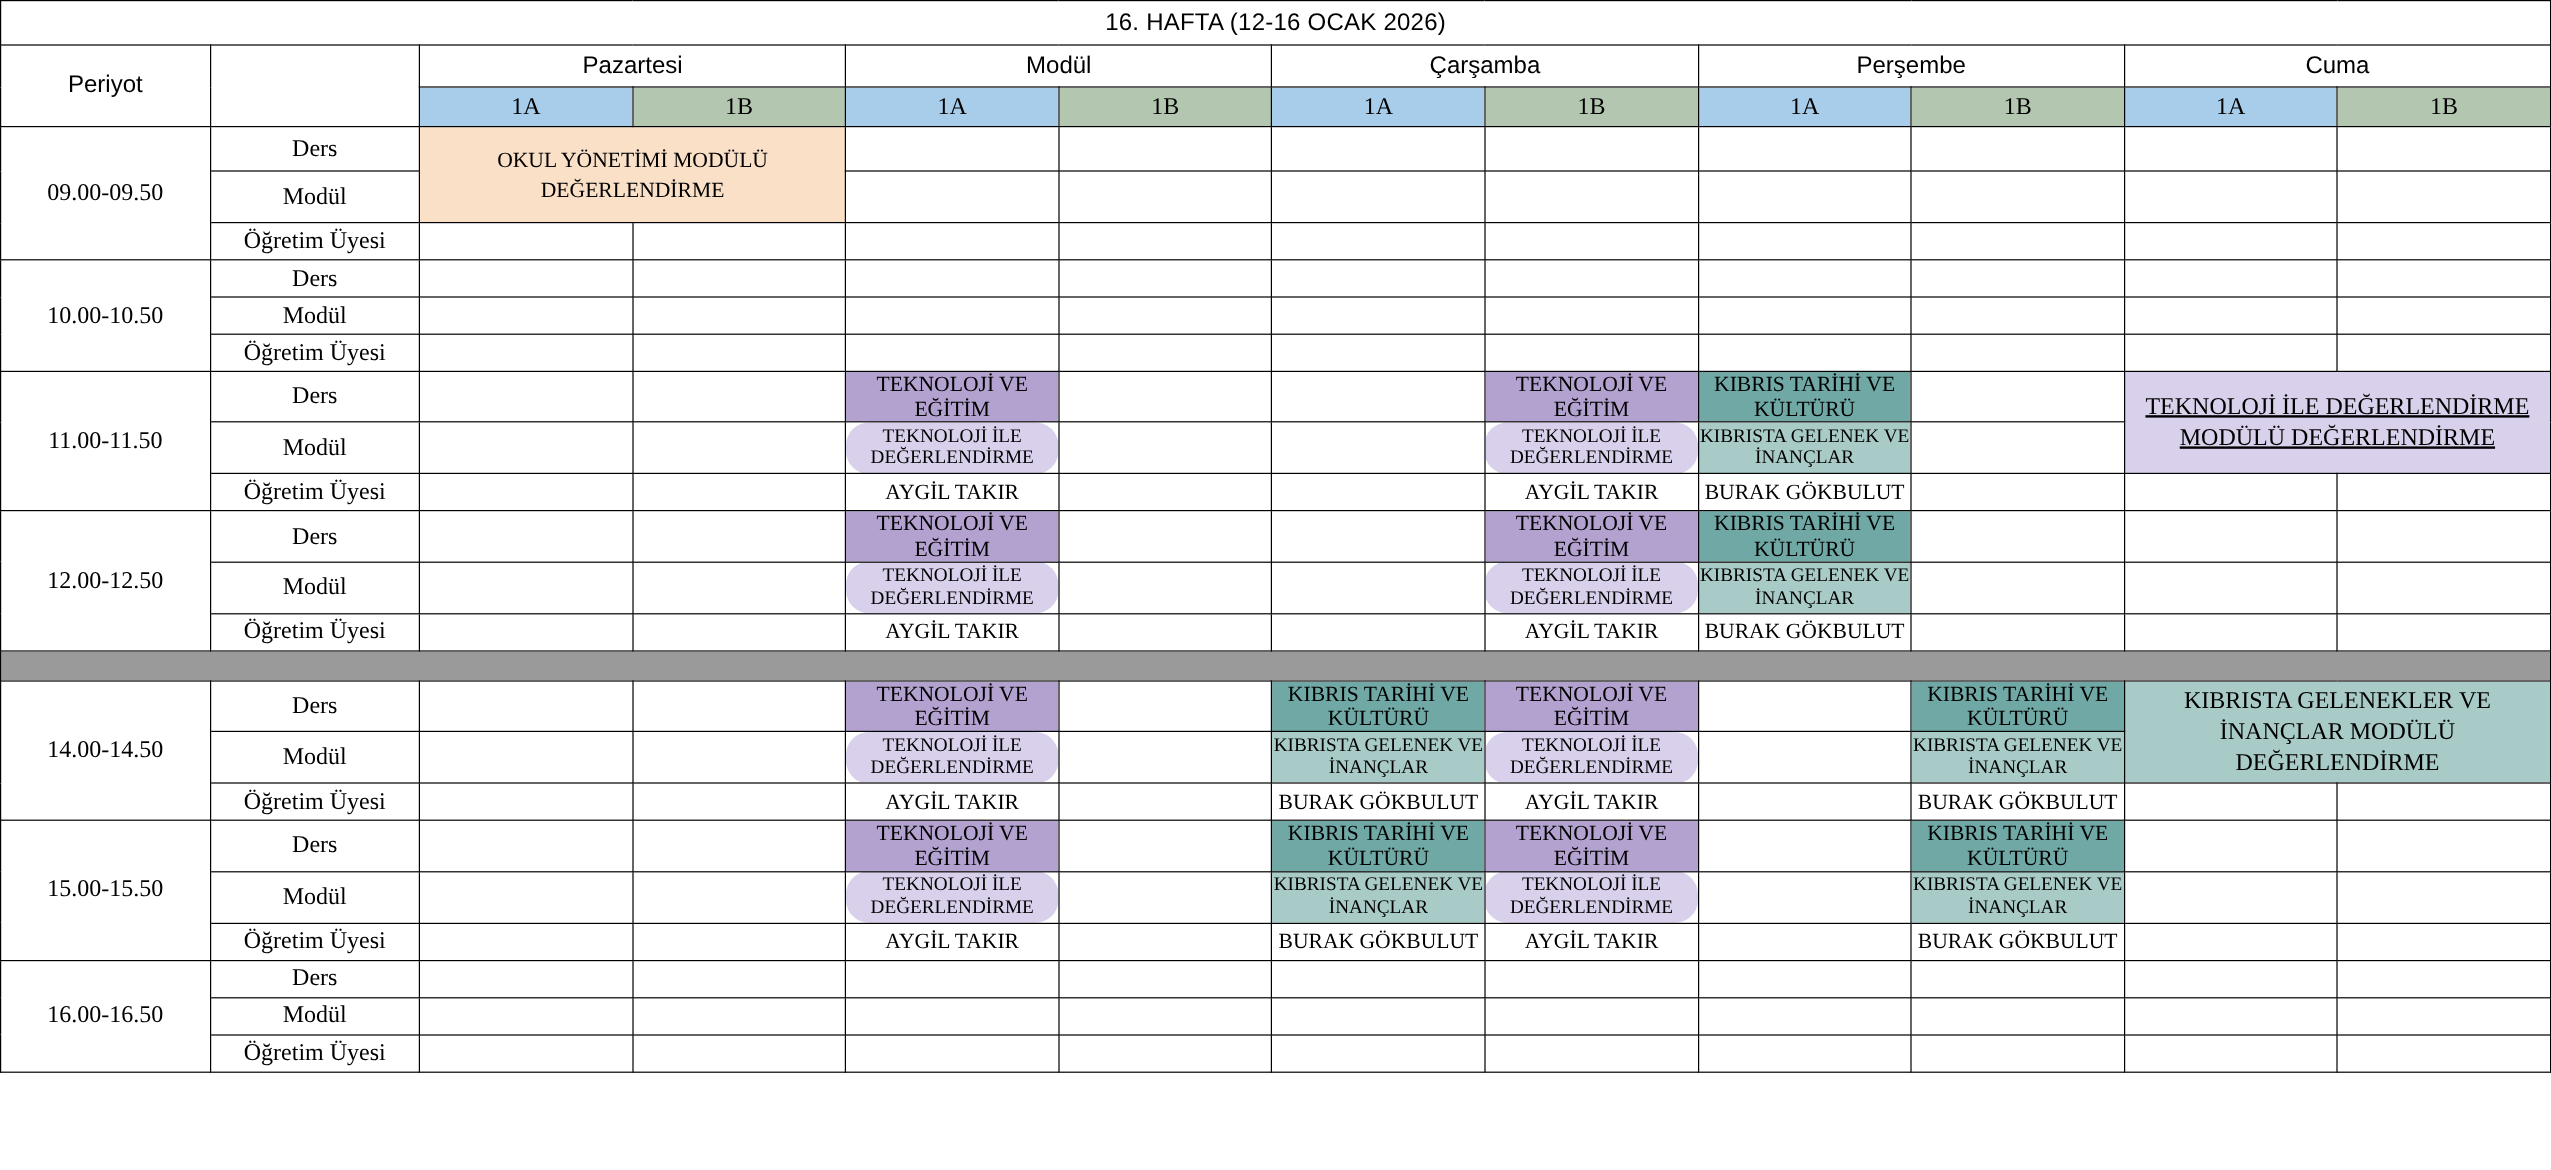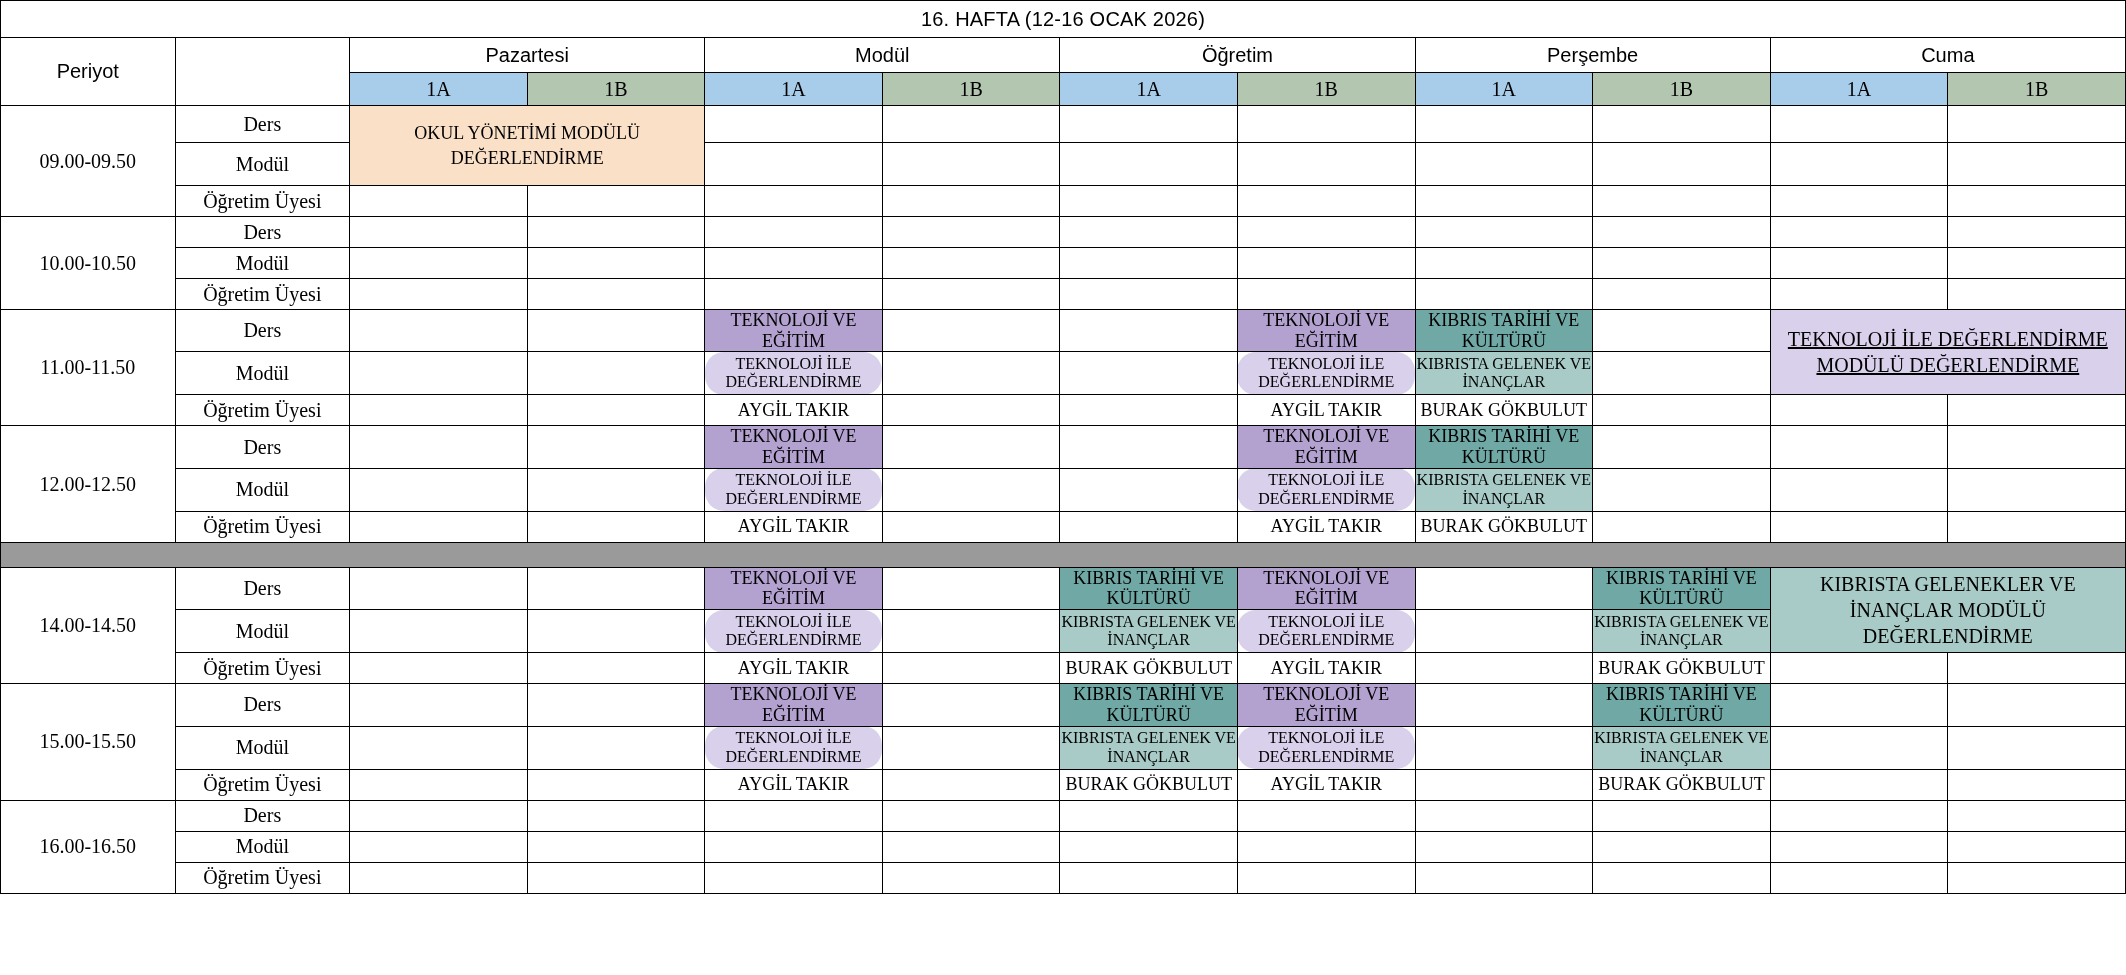--- a/index.html
+++ b/index.html
@@ -132,21 +132,21 @@
   <tbody>
         <tr>
     <td class="title-cell" colspan="12">16. HAFTA (12-16 OCAK 2026)</td>
   </tr>
 
   <tr>
     <td class="period-head" rowspan="2">Periyot</td>
     <td class="blank-head" rowspan="2"></td>
     <td class="day-head" colspan="2">Pazartesi</td>
     <td class="day-head" colspan="2">Modül</td>
-    <td class="day-head" colspan="2">Öğretim</td>
+    <td class="day-head" colspan="2">Çarşamba</td>
     <td class="day-head" colspan="2">Perşembe</td>
     <td class="day-head" colspan="2">Cuma</td>
   </tr>
 
   <tr>
     <td class="sub-head sub-a">1A</td>
     <td class="sub-head sub-b">1B</td>
     <td class="sub-head sub-a">1A</td>
     <td class="sub-head sub-b">1B</td>
     <td class="sub-head sub-a">1A</td>

